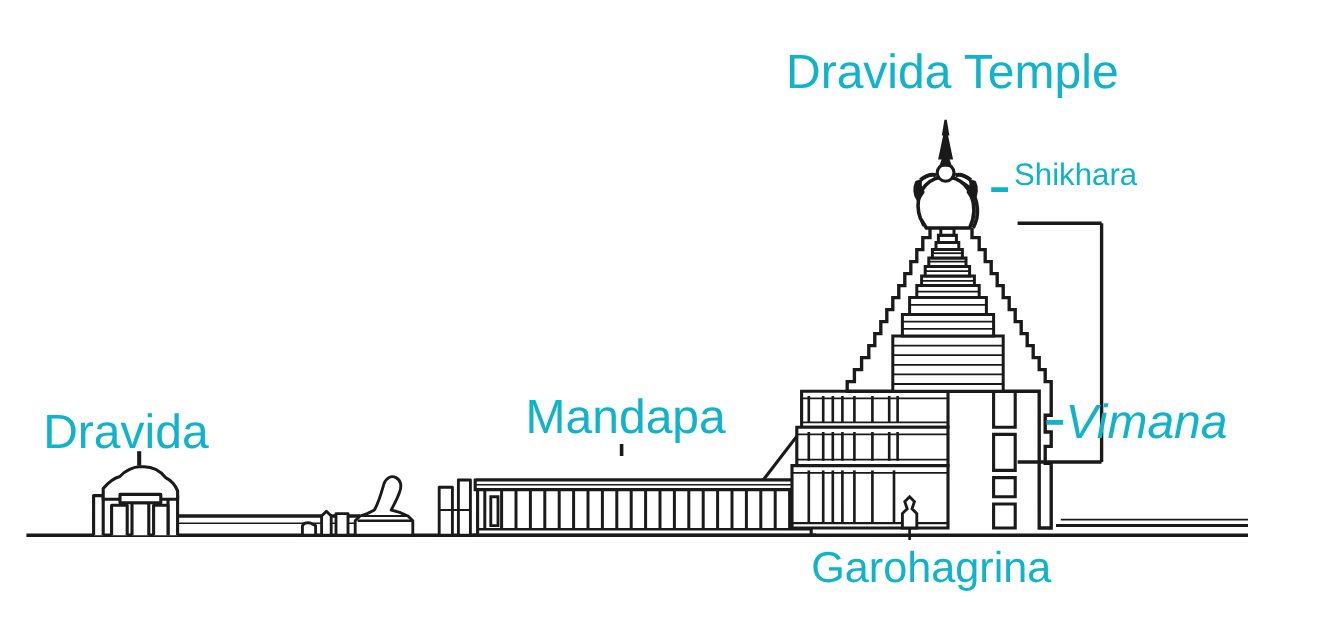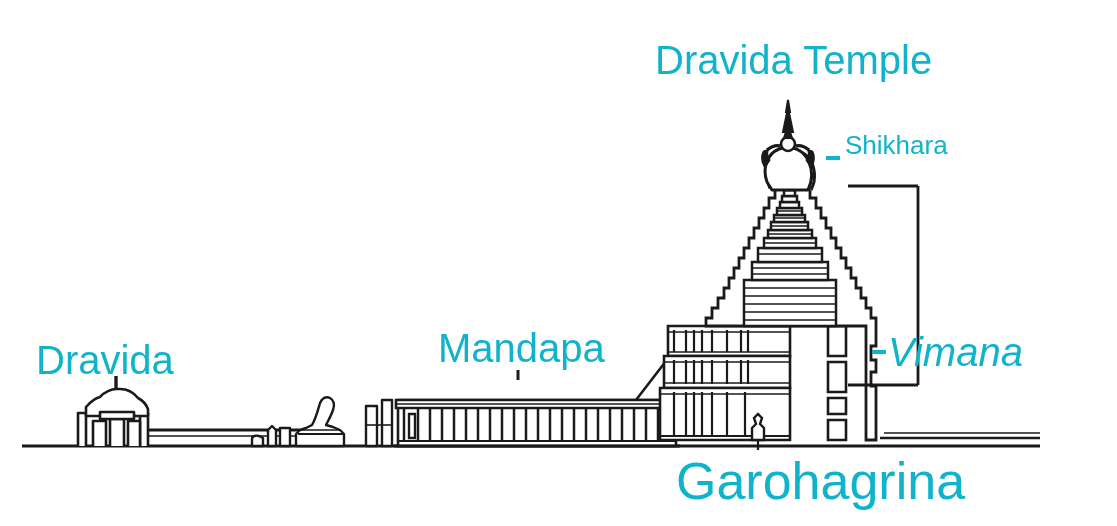--- a/index.html
+++ b/index.html
@@ -56,21 +56,21 @@
     font-size: 40px;
   }
   #label-gopuram {
     left: 36px;
     top: 340px;
     font-size: 40px;
   }
   #label-garohagrina {
     left: 676px;
     top: 455px;
-    font-size: 52px;
+    font-size: 36px;
   }
 </style>
 </head>
 <body>
 
 <div id="figure">
 
   <svg id="diagram-svg" viewBox="0 0 1117 526" xmlns="http://www.w3.org/2000/svg">
 
     <rect x="0" y="0" width="1117" height="526" fill="#ffffff"></rect>

